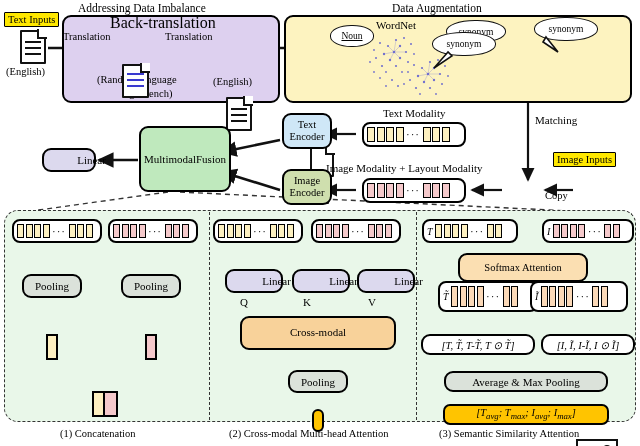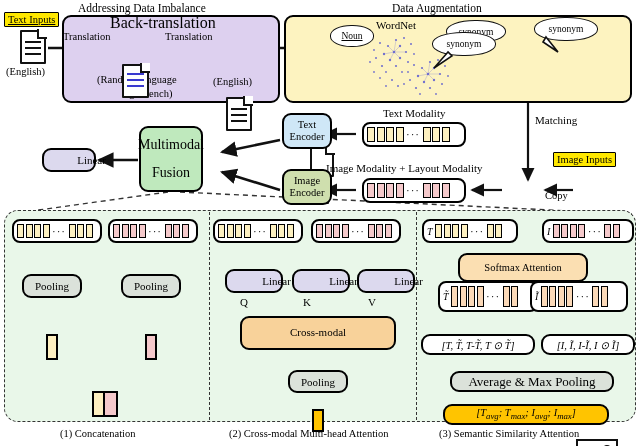--- a/index.html
+++ b/index.html
@@ -27,21 +27,21 @@
 
   
   .box-blue{background:#cfe7f7;}
   .box-green{background:#bfe9bd;}
   .box-olive{background:#cfdfae;}
   .box-lav{background:#dcd9ee;padding-left:45px;}
   .box-gray{background:#dbe2da;}
   .box-orange{background:#f8d29a;}
   .box-softmax{background:#fbdfb2;}
   .box-white{background:#fff;}
-  .box-yellowfill{background:#ffc400;}
+  .box-yellowfill{background:#ffc400;border-radius:7px;}
 
   
   .strip{background:#fff;border:2px solid #000;border-radius:8px;
          display:flex;align-items:center;box-sizing:border-box;padding:0 3px;gap:1.5px;}
   .tok{border:1.2px solid #000;box-sizing:border-box;height:calc(100% - 6px);}
   .tok.y{background:#fdf0c0;}
   .tok.p{background:#f5c9cb;}
   .tok.o{background:#fbd9b8;}
   .dots{font-size:11px;letter-spacing:1px;line-height:0.4;padding:0 1px;}
 
@@ -146,21 +146,21 @@
 <div class="abs sectitle lbl" style="left:392px;top:2px;">Data Augmentation</div>
 
 <div class="abs rbox panel-purple" style="left:62px;top:15px;width:218px;height:88px;"></div>
 <div class="abs lbl" style="left:110px;top:15px;font-size:16px;">Back-translation</div>
 <div class="abs lbl" style="left:63px;top:31px;font-size:10.5px;">Translation</div>
 <div class="abs lbl" style="left:165px;top:31px;font-size:10.5px;">Translation</div>
 <div class="abs lbl" style="left:97px;top:74px;font-size:10.5px;">(Random language</div>
 <div class="abs lbl" style="left:122px;top:88px;font-size:10.5px;">e.g. French)</div>
 <div class="abs lbl" style="left:213px;top:76px;font-size:10.5px;">(English)</div>
 
-<div class="abs badge" style="left:4px;top:12px;text-decoration:underline;">Text Inputs</div>
+<div class="abs badge" style="left:4px;top:12px;">Text Inputs</div>
 <div class="abs docicon" style="left:20px;top:30px;width:26px;height:34px;">
   <div class="sheet"></div>
   <div class="fold"></div>
   <div class="line" style="left:5px;top:11px;width:16px;"></div>
   <div class="line" style="left:5px;top:17px;width:16px;"></div>
   <div class="line" style="left:5px;top:23px;width:16px;"></div>
 </div>
 <div class="abs lbl" style="left:6px;top:66px;font-size:10.5px;">(English)</div>
 
 <div class="abs docicon" style="left:122px;top:30px;width:27px;height:34px;">
@@ -315,21 +315,21 @@
 
 <div class="abs rbox box-blue ctr" style="left:282px;top:113px;width:50px;height:36px;flex-direction:column;font-size:10.5px;line-height:1.15;">
   <span>Text</span>
   <span>Encoder</span>
 </div>
 <div class="abs rbox box-olive ctr" style="left:282px;top:169px;width:50px;height:36px;flex-direction:column;font-size:10.5px;line-height:1.15;">
   <span>Image</span>
   <span>Encoder</span>
 </div>
 
-<div class="abs rbox box-green ctr" style="left:139px;top:126px;width:64px;height:66px;flex-direction:column;font-size:14px;line-height:2;">
+<div class="abs rbox box-green ctr" style="left:139px;top:126px;width:92px;height:66px;font-size:11px;line-height:2;">
   <span>Multimodal</span>
   <span>Fusion</span>
 </div>
 
 <div class="abs rbox box-lav ctr" style="left:42px;top:148px;width:54px;height:24px;font-size:11px;">Linear</div>
 
 <div class="abs dashframe panelbg" style="left:4px;top:210px;width:632px;height:212px;"></div>
 <div class="abs dashsep" style="left:209px;top:212px;height:208px;"></div>
 <div class="abs dashsep" style="left:416px;top:212px;height:208px;"></div>
 
@@ -432,19 +432,19 @@
   <span class="tok o" style="width:7px;"></span>
     <span class="tok o" style="width:7px;"></span>
   <span class="tok o" style="width:7px;"></span>
     <span class="tok o" style="width:7px;"></span>
   <span class="dots">···</span>
   <span class="tok o" style="width:7px;"></span>
     <span class="tok o" style="width:7px;"></span>
 </div>
 <div class="abs rbox box-white ctr" style="left:421px;top:334px;width:114px;height:21px;font-size:10.5px;font-style:italic;">[T, T̃, T-T̃, T ⊙ T̃]</div>
 <div class="abs rbox box-white ctr" style="left:541px;top:334px;width:94px;height:21px;font-size:10.5px;font-style:italic;">[I, Ĩ, I-Ĩ, I ⊙ Ĩ]</div>
-<div class="abs rbox box-gray ctr" style="left:444px;top:371px;width:164px;height:21px;font-size:13px;margin-left:6px;">Average &amp; Max Pooling</div>
+<div class="abs rbox box-gray ctr" style="left:444px;top:371px;width:164px;height:21px;font-size:11px;">Average &amp; Max Pooling</div>
 <div class="abs rbox box-yellowfill ctr" style="left:443px;top:404px;width:166px;height:21px;font-size:10.5px;">
   <span style="font-style:italic;">
     [<i>T</i><sub>avg</sub>; <i>T</i><sub>max</sub>; <i>I</i><sub>avg</sub>; <i>I</i><sub>max</sub>]
   </span>
 </div>
 <div class="abs cap lbl" style="left:439px;top:428px;">(3) Semantic Similarity Attention</div>
 
 </body></html>

